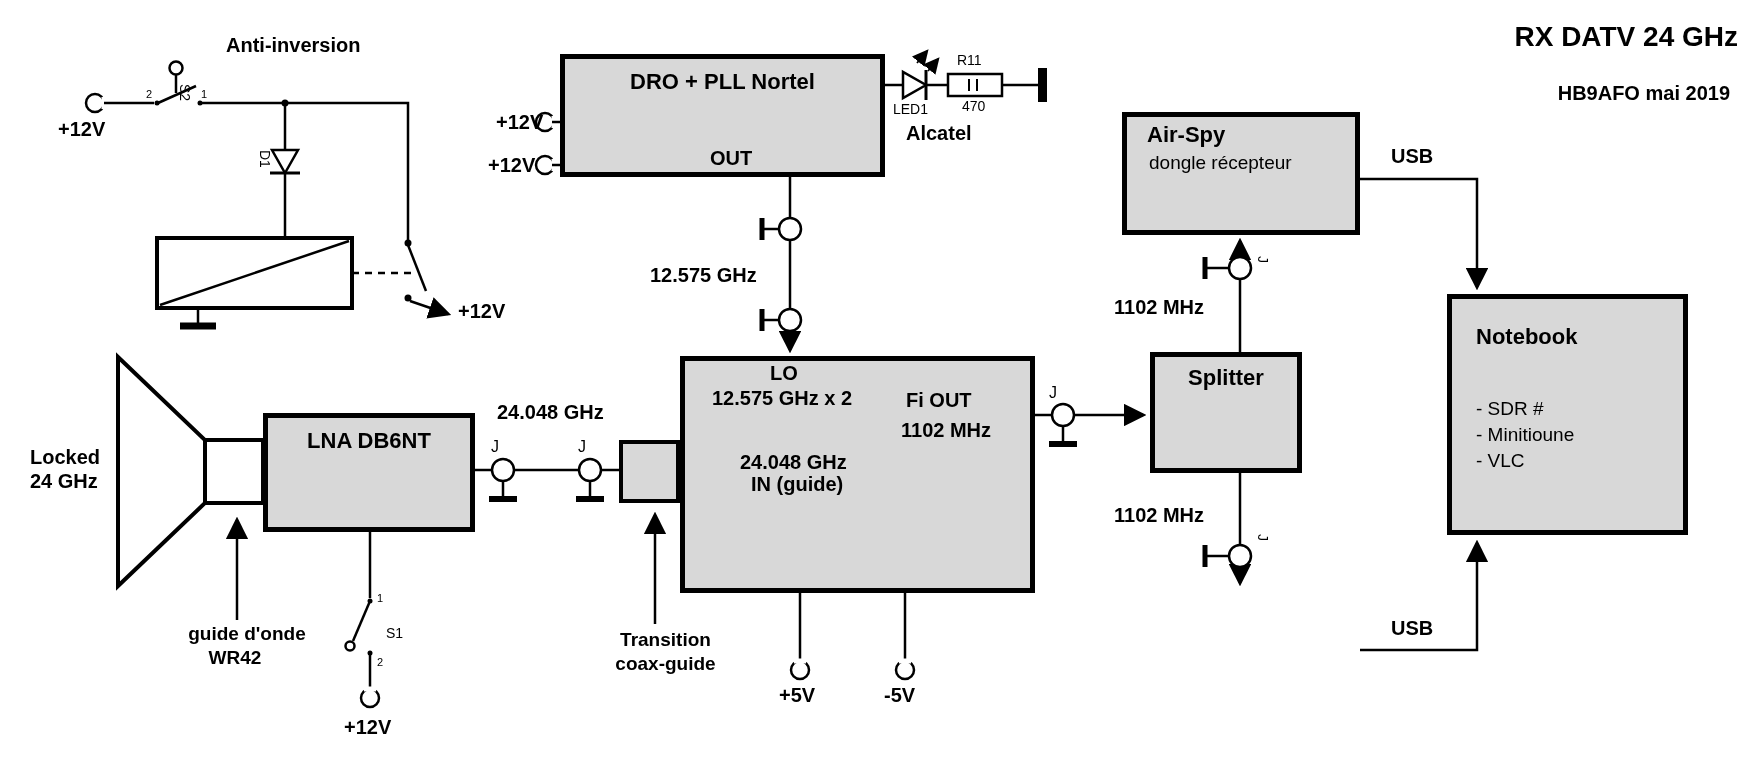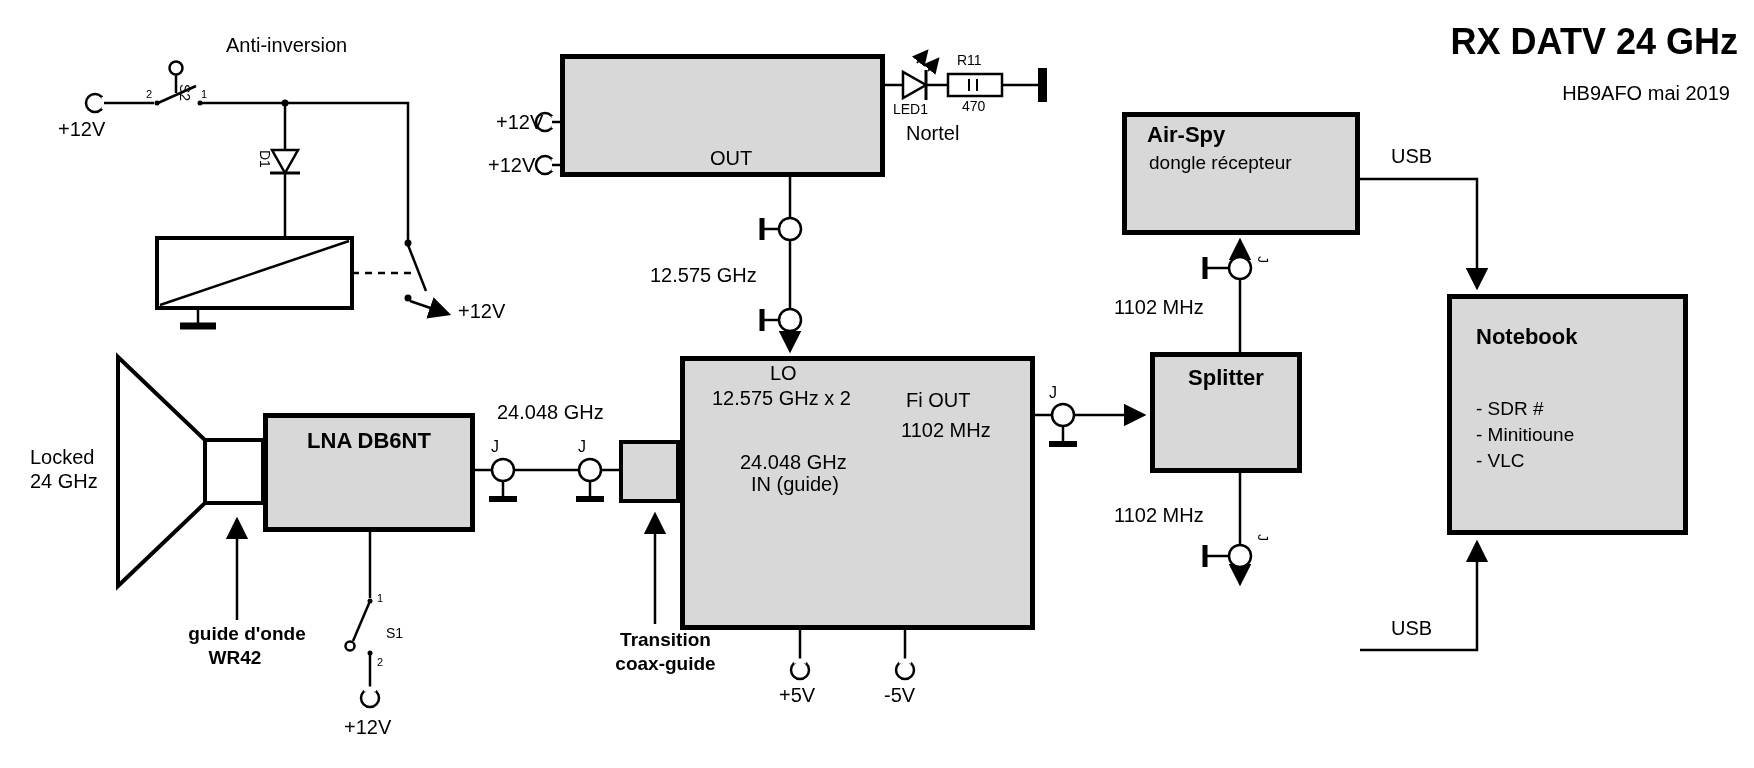--- a/index.html
+++ b/index.html
@@ -4,23 +4,23 @@
 <style>
   * { box-sizing: border-box; }
   html,body { margin:0; padding:0; background:#fff; }
   body { font-family:"Liberation Sans", sans-serif; color:#000; }
   #canvas { position:relative; width:1754px; height:768px; background:#fff; overflow:hidden; }
   svg.wires { position:absolute; left:0; top:0; }
   .block { position:absolute; background:#d8d8d8; border:5px solid #000; }
   .block.thin { border-width:4px; }
   .btitle { font-weight:bold; font-size:22px; text-align:center; padding-top:10px; }
   .lbl { position:absolute; white-space:nowrap; font-size:19px; line-height:1.1; }
-  .fs34 { font-size:36px; font-weight:bold; }
+  .fs34 { font-size:28px; font-weight:bold; }
   .fs22 { font-size:22px; font-weight:bold; }
-  .fs20 { font-size:20px; }
+  .fs20 { font-size:20px;font-weight:bold; }
   .fs16 { font-size:16px; }
   .fs14 { font-size:14px; }
   .fs11 { font-size:11px; }
   .bold { font-weight:bold; }
   .ctr { text-align:center; }
   .rot90 { transform:rotate(90deg); transform-origin:0 0; }
   .right { right:16px; text-align:right; }
 </style>
 </head>
 <body>
@@ -168,30 +168,31 @@
 
       <path d="M1360 179 H1477 V287" marker-end="url(#arr)"></path>
       <path d="M1360 650 H1477 V543" marker-end="url(#arr)"></path>
 
       <path d="M655 624 V515" marker-end="url(#arr)"></path>
       <path d="M237 620 V520" marker-end="url(#arr)"></path>
     </g>
   </svg>
 
   <div class="block" style="left:560px;top:54px;width:325px;height:123px">
+    <div class="btitle">DRO + PLL Nortel</div>
     <div class="lbl fs20" style="left:145px;top:88px">OUT</div>
   </div>
 
   <div class="block" style="left:263px;top:413px;width:212px;height:119px">
     <div class="btitle" style="">LNA DB6NT</div>
   </div>
 
   <div class="block thin" style="left:619px;top:440px;width:61px;height:63px"></div>
 
-  <div class="block" style="left:680px;top:356px;width:355px;height:274px">
+  <div class="block" style="left:680px;top:356px;width:355px;height:237px">
     <div class="lbl fs20" style="left:85px;top:1px">LO</div>
     <div class="lbl fs20" style="left:27px;top:26px">12.575 GHz x 2</div>
     <div class="lbl fs20" style="left:221px;top:28px">Fi OUT</div>
     <div class="lbl fs20" style="left:216px;top:58px">1102 MHz</div>
     <div class="lbl fs20" style="left:55px;top:90px">24.048 GHz</div>
     <div class="lbl fs20" style="left:66px;top:112px">IN (guide)</div>
   </div>
 
   <div class="block" style="left:1150px;top:352px;width:152px;height:121px">
     <div class="btitle" style="padding-top:8px">Splitter</div>
@@ -217,21 +218,21 @@
   <div class="lbl fs20" style="left:58px;top:118px">+12V</div>
   <div class="lbl fs20" style="left:458px;top:300px">+12V</div>
   <div class="lbl fs14 rot90" style="left:192px;top:84px">S2</div>
   <div class="lbl fs11" style="left:201px;top:88px">1</div>
   <div class="lbl fs11" style="left:146px;top:88px">2</div>
   <div class="lbl fs14 rot90" style="left:272px;top:150px">D1</div>
 
   <div class="lbl fs20" style="left:496px;top:111px">+12V</div>
   <div class="lbl fs20" style="left:488px;top:154px">+12V</div>
   <div class="lbl fs14" style="left:893px;top:102px">LED1</div>
-  <div class="lbl fs20" style="left:906px;top:122px">Nortel</div>
+  <div class="lbl fs20" style="left:906px;top:122px">Alcatel</div>
   <div class="lbl fs14" style="left:957px;top:53px">R11</div>
   <div class="lbl fs14" style="left:962px;top:99px">470</div>
 
   <div class="lbl fs20" style="left:650px;top:264px">12.575 GHz</div>
 
   <div class="lbl fs20" style="left:30px;top:446px">Locked</div>
   <div class="lbl fs20" style="left:30px;top:470px">24 GHz</div>
 
   <div class="lbl fs20" style="left:497px;top:401px">24.048 GHz</div>
   <div class="lbl fs16" style="left:491px;top:438px">J</div>

